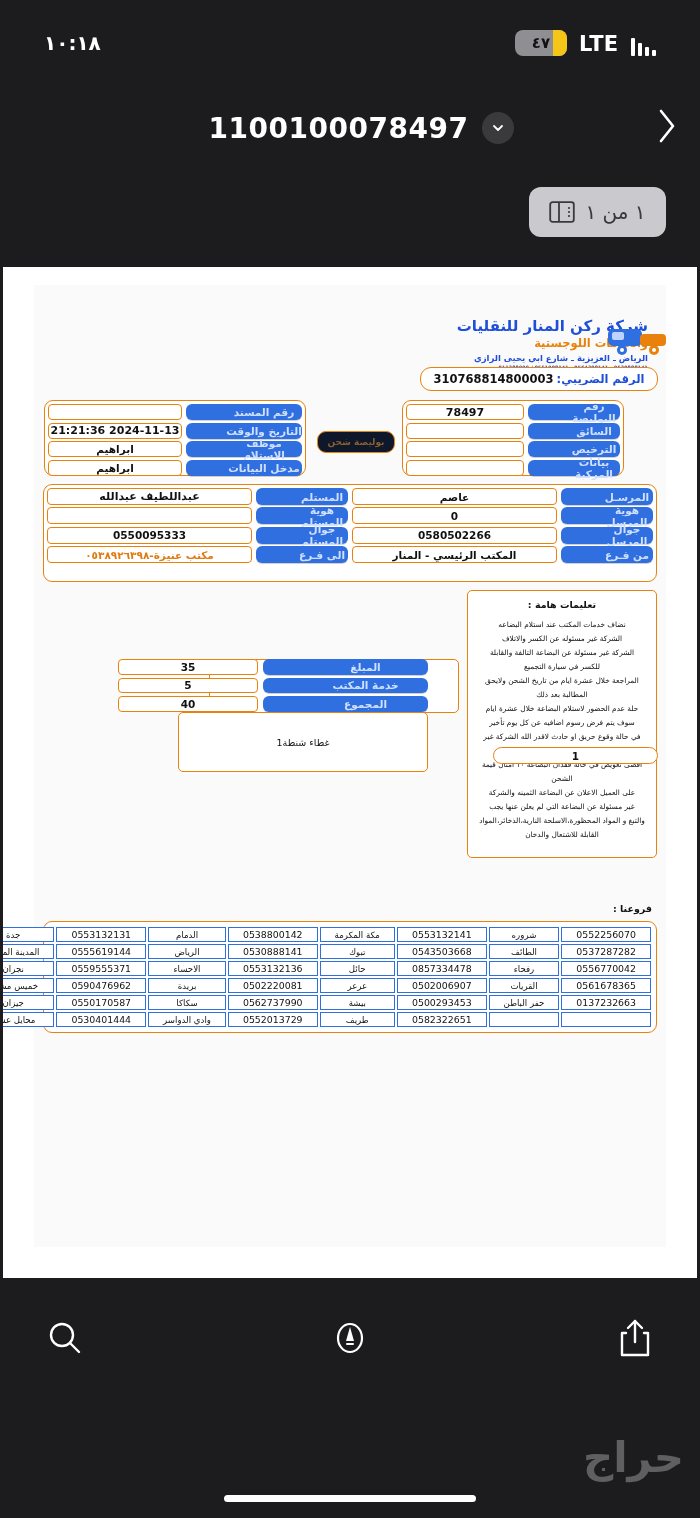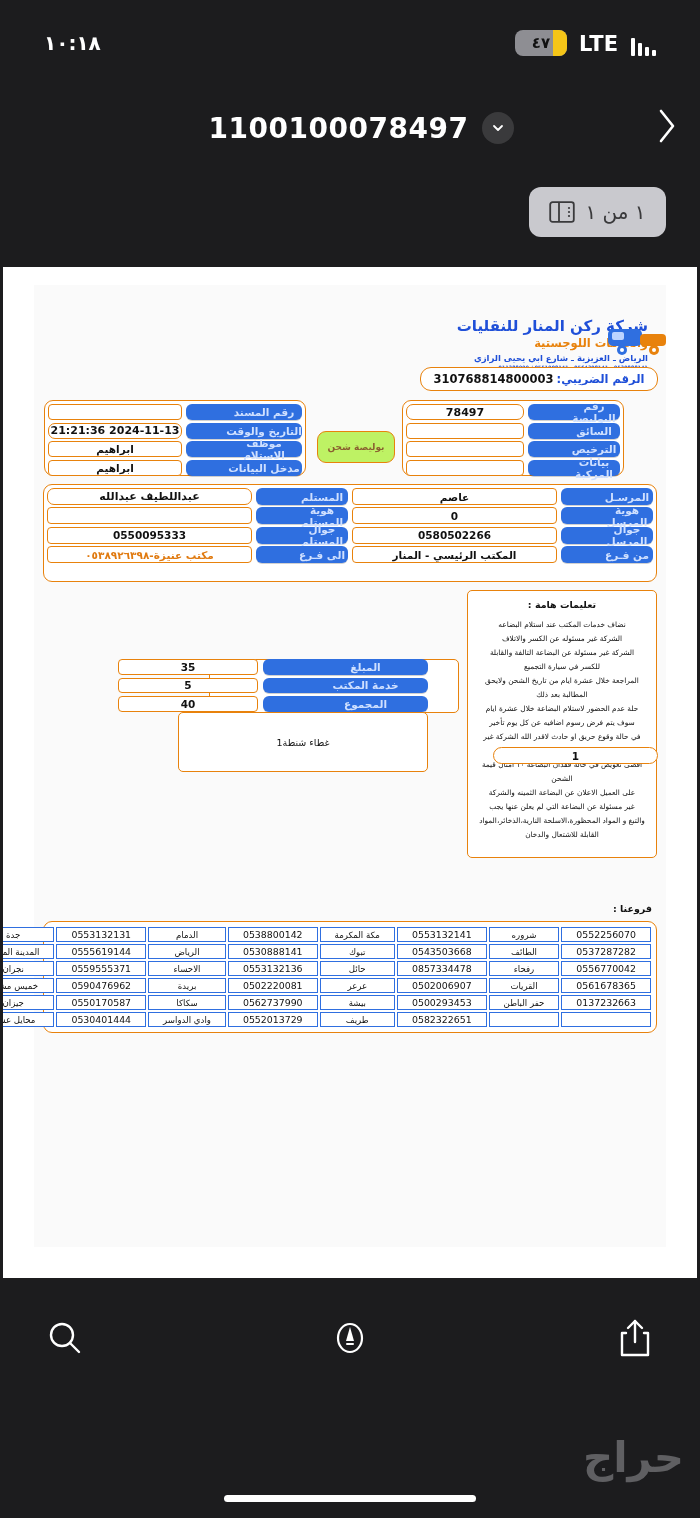--- a/index.html
+++ b/index.html
@@ -105,21 +105,21 @@
     display:flex; align-items:center; justify-content:center;
     box-shadow:0 1px 0 rgba(0,0,0,.18);
     letter-spacing:.2px;
     padding-left:40px;
   }
   .valbox{
     background:#fff; border:1.4px solid #e8820c; border-radius:4px;
     display:flex; align-items:center; justify-content:center;
     font-size:10.5px; color:#111; font-weight:600;
   }
-  .valbox.bold{ font-weight:700; font-size:11px;border-radius:7px;}
+  .valbox.bold{ font-weight:700; font-size:11px;}
   .empty{ background:#fff; }
 
   
   .blkA{
     position:absolute; top:115px; right:360px; width:262px; height:76px;
     border:1.6px solid #e8820c; border-radius:9px; background:#fff;
     padding:3px;
   }
   .rowA{ display:flex; gap:4px; height:16px; margin-bottom:2.6px;}
   .rowA:last-child{margin-bottom:0}
@@ -130,22 +130,22 @@
   .blkB{
     position:absolute; top:115px; right:42px; width:222px; height:76px;
     border:1.6px solid #e8820c; border-radius:9px; background:#fff; padding:3px;
   }
   .rowB{ display:flex; gap:4px; height:16px; margin-bottom:2.6px;}
   .rowB:last-child{margin-bottom:0}
   .rowB .bluebtn{ width:92px;}
   .rowB .valbox{ flex:1;}
 
   .waybill{
-    position:absolute; top:146px; right:271px; width:78px; height:32px;
-    border:1.3px solid #e8820c; border-radius:9px; background:#bef264;
+    position:absolute; top:146px; right:271px; width:78px; height:22px;
+    border:1.3px solid #e8820c; border-radius:9px; background:#0f172a;
     display:flex; align-items:center; justify-content:center;
     font-size:9px; color:#8a6030; font-weight:600;
   }
 
   
   .blkC{
     position:absolute; top:199px; right:9px; width:614px; height:98px;
     border:1.6px solid #e8820c; border-radius:9px; background:#fff; padding:3px;
   }
   .rowC{ display:flex; gap:4px; height:17px; margin-bottom:2.4px;}

